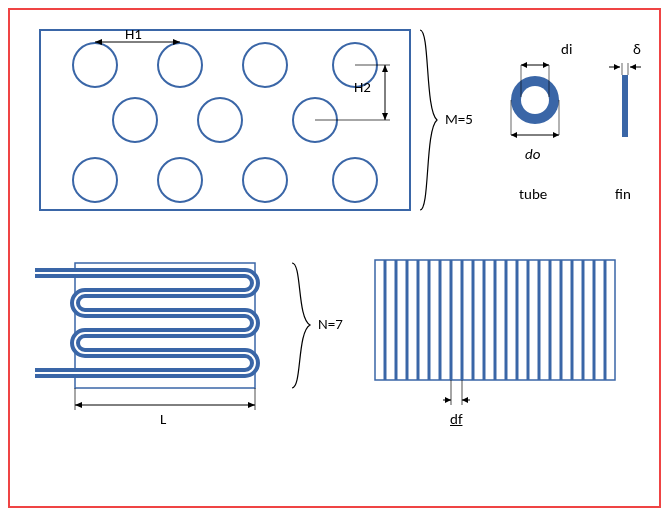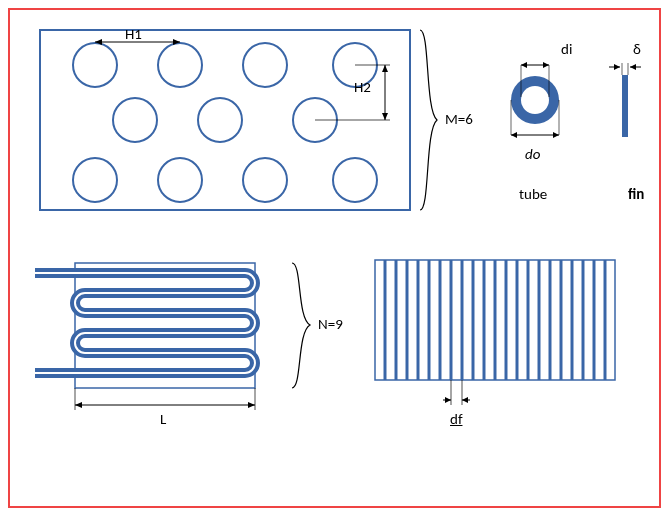--- a/index.html
+++ b/index.html
@@ -62,21 +62,21 @@
     <polygon points="345,90 342,83 348,83" fill="#000"></polygon>
     <line x1="315" y1="35" x2="350" y2="35" stroke="#000" stroke-width="0.7"></line>
     <line x1="275" y1="90" x2="350" y2="90" stroke="#000" stroke-width="0.7"></line>
   </svg>
   <div class="label" style="left:115px; top:15px;">H1</div>
   <div class="label" style="left:344px; top:68px;">H2</div>
 
   <svg style="left:405px; top:20px;" width="30" height="180">
     <path d="M5,0 C15,0 10,80 22,90 C10,100 15,180 5,180" fill="none" stroke="#000" stroke-width="1.2"></path>
   </svg>
-  <div class="label" style="left:435px; top:100px;">M=6</div>
+  <div class="label" style="left:435px; top:100px;">M=5</div>
 
   <svg style="left:490px; top:45px;" width="70" height="90">
     <circle cx="35" cy="45" r="24" fill="#3a66a7"></circle>
     <circle cx="35" cy="45" r="14" fill="#fff"></circle>
 
     <line x1="21" y1="10" x2="49" y2="10" stroke="#000" stroke-width="1"></line>
     <polygon points="21,10 27,7 27,13" fill="#000"></polygon>
     <polygon points="49,10 43,7 43,13" fill="#000"></polygon>
     <line x1="21" y1="10" x2="21" y2="42" stroke="#000" stroke-width="0.6"></line>
     <line x1="49" y1="10" x2="49" y2="42" stroke="#000" stroke-width="0.6"></line>
@@ -95,21 +95,21 @@
     <rect x="17" y="20" width="6" height="62" fill="#3a66a7"></rect>
 
     <line x1="4" y1="12" x2="15" y2="12" stroke="#000" stroke-width="1"></line>
     <polygon points="15,12 9,9 9,15" fill="#000"></polygon>
     <line x1="36" y1="12" x2="25" y2="12" stroke="#000" stroke-width="1"></line>
     <polygon points="25,12 31,9 31,15" fill="#000"></polygon>
     <line x1="17" y1="8" x2="17" y2="20" stroke="#000" stroke-width="0.6"></line>
     <line x1="23" y1="8" x2="23" y2="20" stroke="#000" stroke-width="0.6"></line>
   </svg>
   <div class="label" style="left:623px; top:30px;">δ</div>
-  <div class="label" style="left:618px; top:175px;font-weight:bold;">fin</div>
+  <div class="label" style="left:605px; top:175px;">fin</div>
 
   <svg style="left:25px; top:245px;" width="250" height="160">
 
     <rect x="40" y="8" width="180" height="125" fill="none" stroke="#3a66a7" stroke-width="1.5"></rect>
 
     <path d="
       M 0 18  L 210 18  A 10 10 0 0 1 210 38  L 50 38
       A 10 10 0 0 0 50 58  L 210 58  A 10 10 0 0 1 210 78  L 50 78
       A 10 10 0 0 0 50 98  L 210 98  A 10 10 0 0 1 210 118 L 0 118" fill="none" stroke="#3a66a7" stroke-width="10" stroke-linecap="butt"></path>
     <path d="
@@ -120,21 +120,21 @@
     <line x1="40" y1="150" x2="220" y2="150" stroke="#000" stroke-width="1"></line>
     <polygon points="40,150 47,147 47,153" fill="#000"></polygon>
     <polygon points="220,150 213,147 213,153" fill="#000"></polygon>
     <line x1="40" y1="133" x2="40" y2="155" stroke="#000" stroke-width="0.7"></line>
     <line x1="220" y1="133" x2="220" y2="155" stroke="#000" stroke-width="0.7"></line>
   </svg>
 
   <svg style="left:278px; top:253px;" width="28" height="125">
     <path d="M4,0 C14,0 9,55 22,62 C9,69 14,125 4,125" fill="none" stroke="#000" stroke-width="1.2"></path>
   </svg>
-  <div class="label" style="left:308px; top:305px;">N=9</div>
+  <div class="label" style="left:308px; top:305px;">N=7</div>
   <div class="label" style="left:150px; top:400px;">L</div>
 
   <svg style="left:365px; top:250px;" width="250" height="160">
     <rect x="0" y="0" width="240" height="120" fill="none" stroke="#3a66a7" stroke-width="1.5"></rect>
 
     <g stroke="#3a66a7" stroke-width="3">
       <line x1="10" y1="0" x2="10" y2="120"></line>
       <line x1="21" y1="0" x2="21" y2="120"></line>
       <line x1="32" y1="0" x2="32" y2="120"></line>
       <line x1="43" y1="0" x2="43" y2="120"></line>

